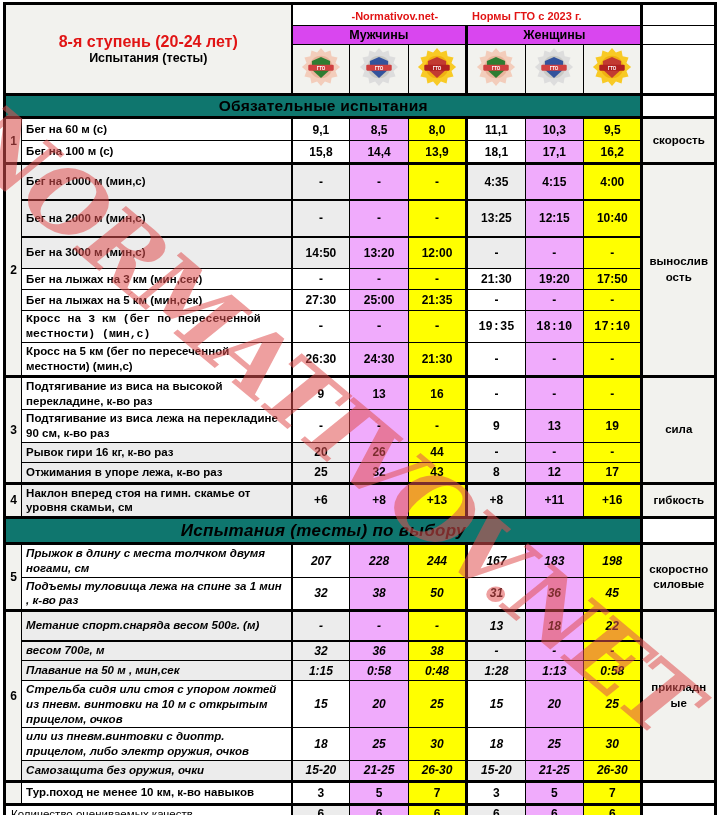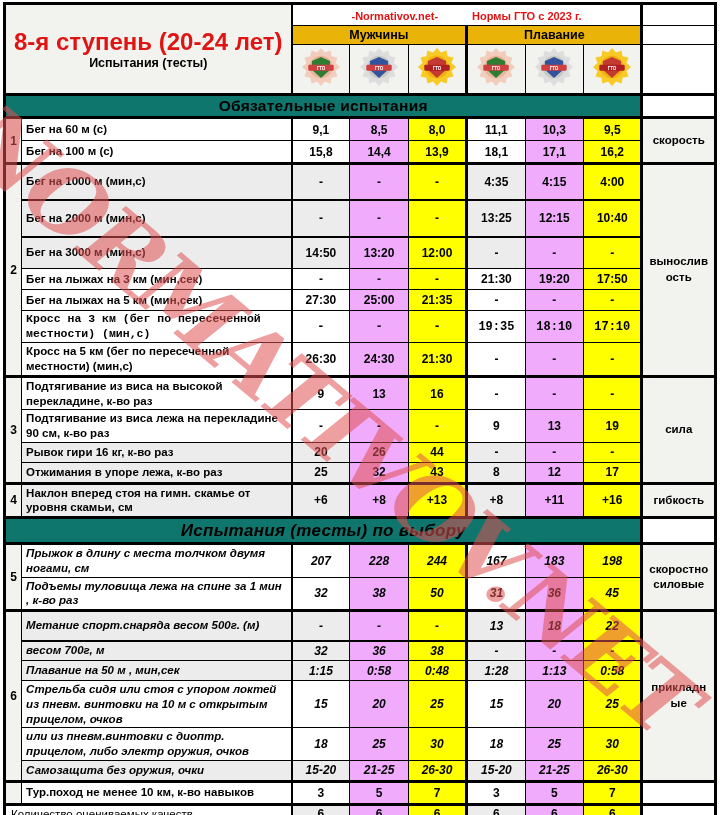--- a/index.html
+++ b/index.html
@@ -3,26 +3,26 @@
 <meta charset="utf-8">
 <style>
   html,body{margin:0;padding:0;background:#fff;}
   .page{position:relative;width:720px;height:815px;overflow:hidden;
         font-family:"Liberation Sans",sans-serif;background:#fff;}
   table{border-collapse:collapse;table-layout:fixed;width:714px;margin:2px 3px;
         border:3px solid #000;}
   td{border:1px solid #000;padding:1px 2px;vertical-align:middle;color:#000;overflow:hidden;}
   
   .hdr-stage{background:#f2f2ee;text-align:center;}
-  .stage-title{color:#e11414;font-size:24px;font-weight:bold;line-height:1.15;}
+  .stage-title{color:#e11414;font-size:16px;font-weight:bold;line-height:1.15;}
   .stage-sub{font-size:12.5px;font-weight:bold;}
   .hdr-site{text-align:center;background:#fff;}
   .site-label,.norms-label{color:#e11414;font-weight:bold;font-size:11px;}
   .site-label{margin-right:34px;}
-  .hdr-gender{font-weight:bold;font-size:12.5px;text-align:center;background:#eab308;}
+  .hdr-gender{font-weight:bold;font-size:12.5px;text-align:center;background:#d946ef;}
   .hdr-badge{background:#f2f2ee;text-align:center;padding:2px 0;}
   .corner{background:#fff;}
   
   .numcell{background:#f2f2ee;font-weight:bold;font-size:12px;text-align:center;}
   .namecell{font-weight:bold;font-size:11.5px;text-align:left;padding:1px 3px 1px 4px;
             background:#fff;line-height:1.28;}
   .val{font-weight:bold;font-size:12px;text-align:center;}
   .c-white{background:#fff;}
   .c-silver{background:#f0abfc;}
   .c-gold{background:#ffff00;}
@@ -64,21 +64,21 @@
         <tr style="height: 19px;">
           <td class="hdr-stage" colspan="2" rowspan="3">
             <div class="stage-title">8-я ступень (20-24 лет)</div>
             <div class="stage-sub">Испытания (тесты)</div>
           </td>
           <td class="hdr-site bl2" colspan="6"><span class="site-label">-Normativov.net-</span><span class="norms-label">Нормы ГТО с 2023 г.</span></td>
           <td class="corner bl3"></td>
         </tr>
         <tr style="height: 19px;">
           <td class="hdr-gender bl2" colspan="3">Мужчины</td>
-          <td class="hdr-gender bl3" colspan="3">Плавание</td>
+          <td class="hdr-gender bl3" colspan="3">Женщины</td>
           <td class="corner bl3"></td>
         </tr>
         <tr style="height: 47px;">
           <td class="hdr-badge bl2"><svg viewBox="0 0 44 44" width="40" height="40">
               <polygon points="22.0,1.0 26.3,6.1 32.5,3.8 33.7,10.3 40.2,11.5 37.9,17.7 43.0,22.0 37.9,26.3 40.2,32.5 33.7,33.7 32.5,40.2 26.3,37.9 22.0,43.0 17.7,37.9 11.5,40.2 10.3,33.7 3.8,32.5 6.1,26.3 1.0,22.0 6.1,17.7 3.8,11.5 10.3,10.3 11.5,3.8 17.7,6.1" fill="#f3cdbb"></polygon>
               <circle cx="22" cy="22" r="12.5" fill="#e9b49c"></circle>
               <path d="M22 11 L32 15.5 V25 L22 34 L12 25 V15.5 Z" fill="#2e7d32"></path>
               <rect x="8" y="19.5" width="28" height="6.5" rx="1.2" fill="#cf4040"></rect>
               <text x="22" y="24.8" font-size="5" font-weight="bold" fill="#fff" text-anchor="middle" font-family="Liberation Sans, sans-serif">ГТО</text>
             </svg></td>

